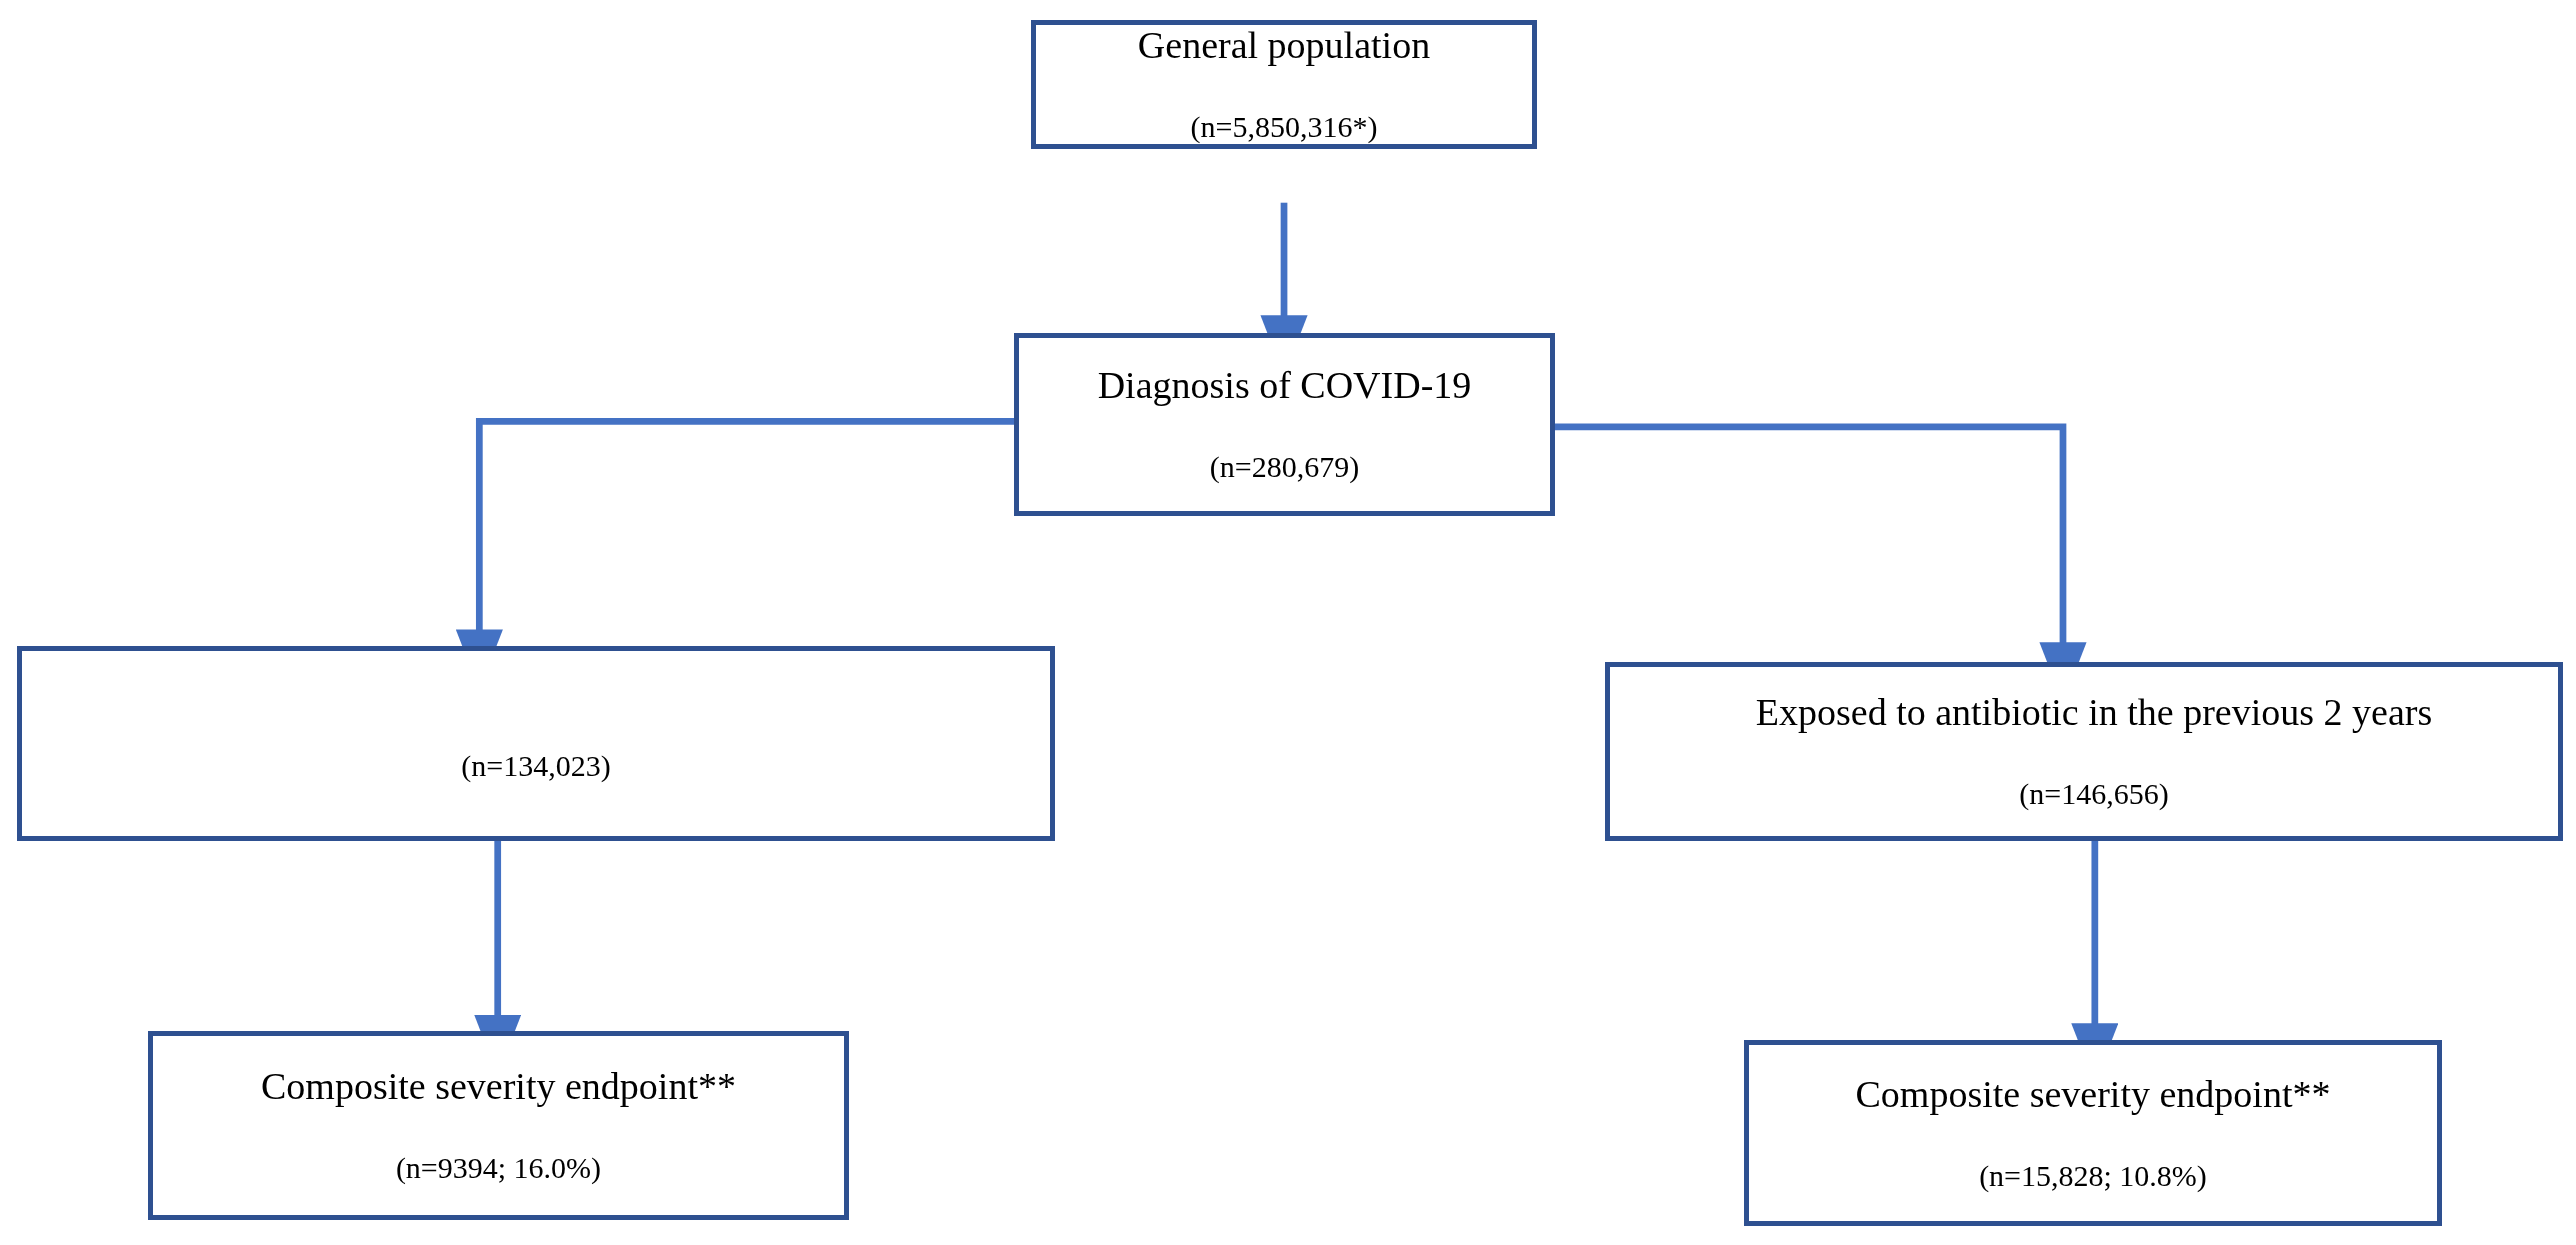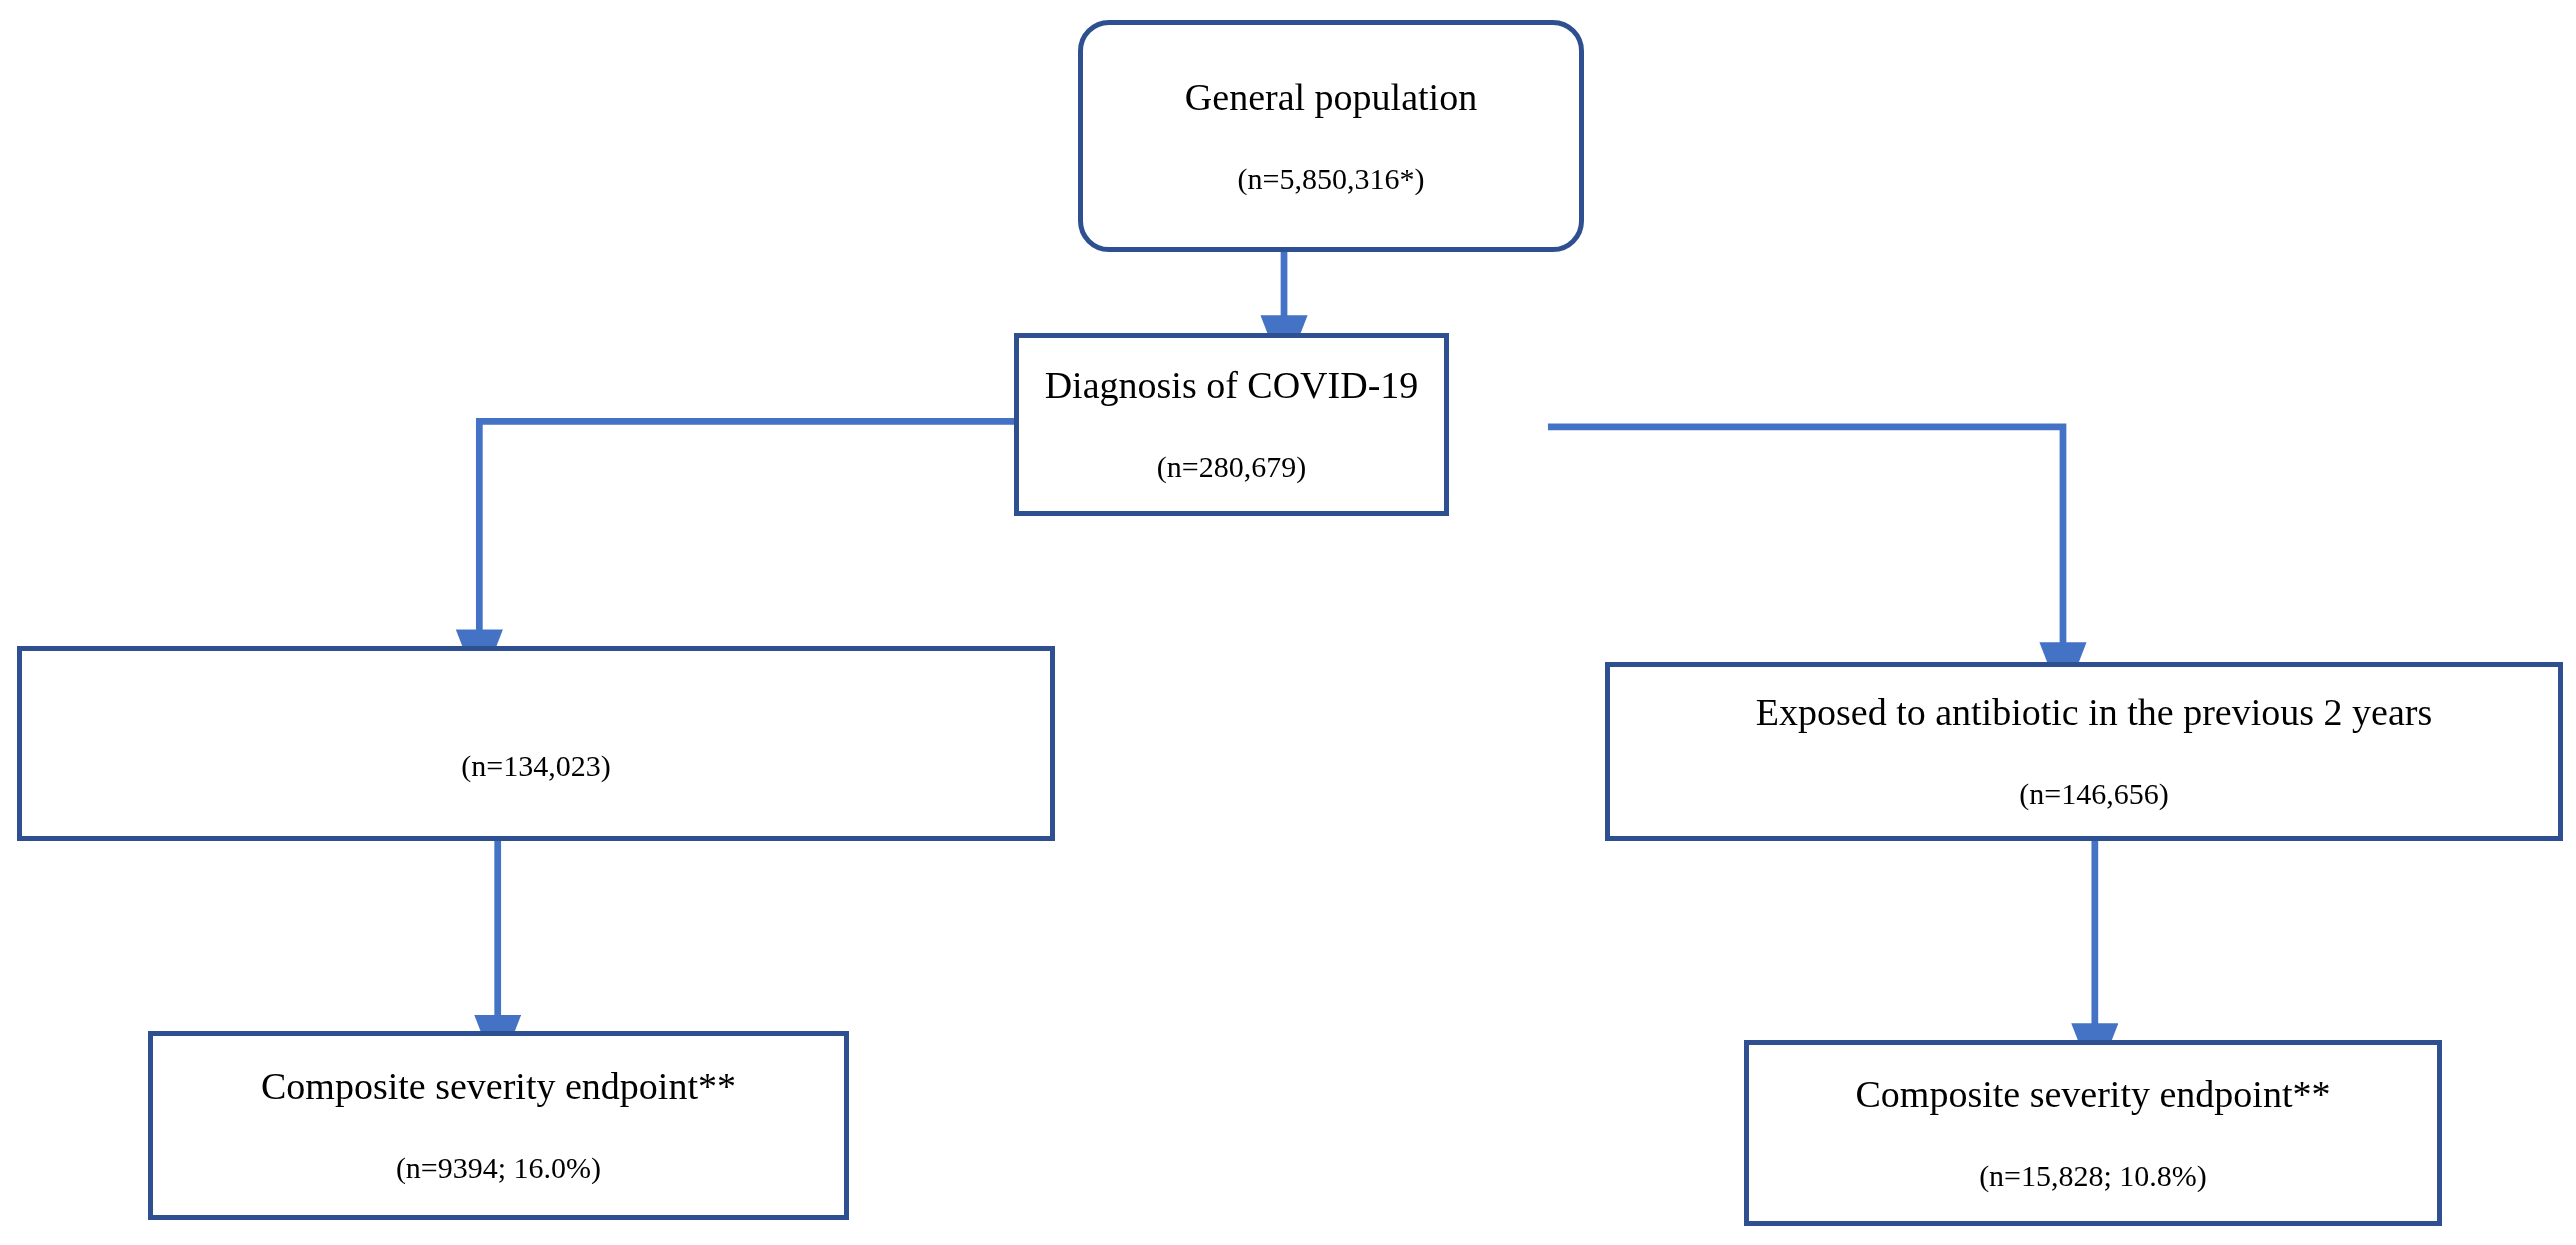--- a/index.html
+++ b/index.html
@@ -42,22 +42,22 @@
     white-space: nowrap;
   }
   .node .line2 {
     font-size: 30px;
     line-height: 1.05;
     white-space: nowrap;
     margin-top: 45px;
   }
 
   
-  #node-general-population { left: 1078px;  top: 20px;   width: 506px;  height: 232px; border-radius: 31px; }
-  #node-covid-diagnosis    { left: 1014px;  top: 333px;  width: 435px;  height: 183px; }
+  #node-general-population { left: 1031px;  top: 20px;   width: 506px;  height: 129px; }
+  #node-covid-diagnosis    { left: 1014px;  top: 333px;  width: 541px;  height: 183px; }
   #node-not-exposed        { left: 17px;    top: 646px; width: 1038px; height: 195px; }
   #node-exposed            { left: 1605px;  top: 662px; width: 958px; height: 179px; padding-left: 20px; }
   #node-endpoint-left      { left: 148px;   top: 1031px; width: 701px; height: 189px; }
   #node-endpoint-right     { left: 1744px;  top: 1040px; width: 698px; height: 186px; }
 </style>
 </head>
 <body>
 
 <div id="canvas">
 

